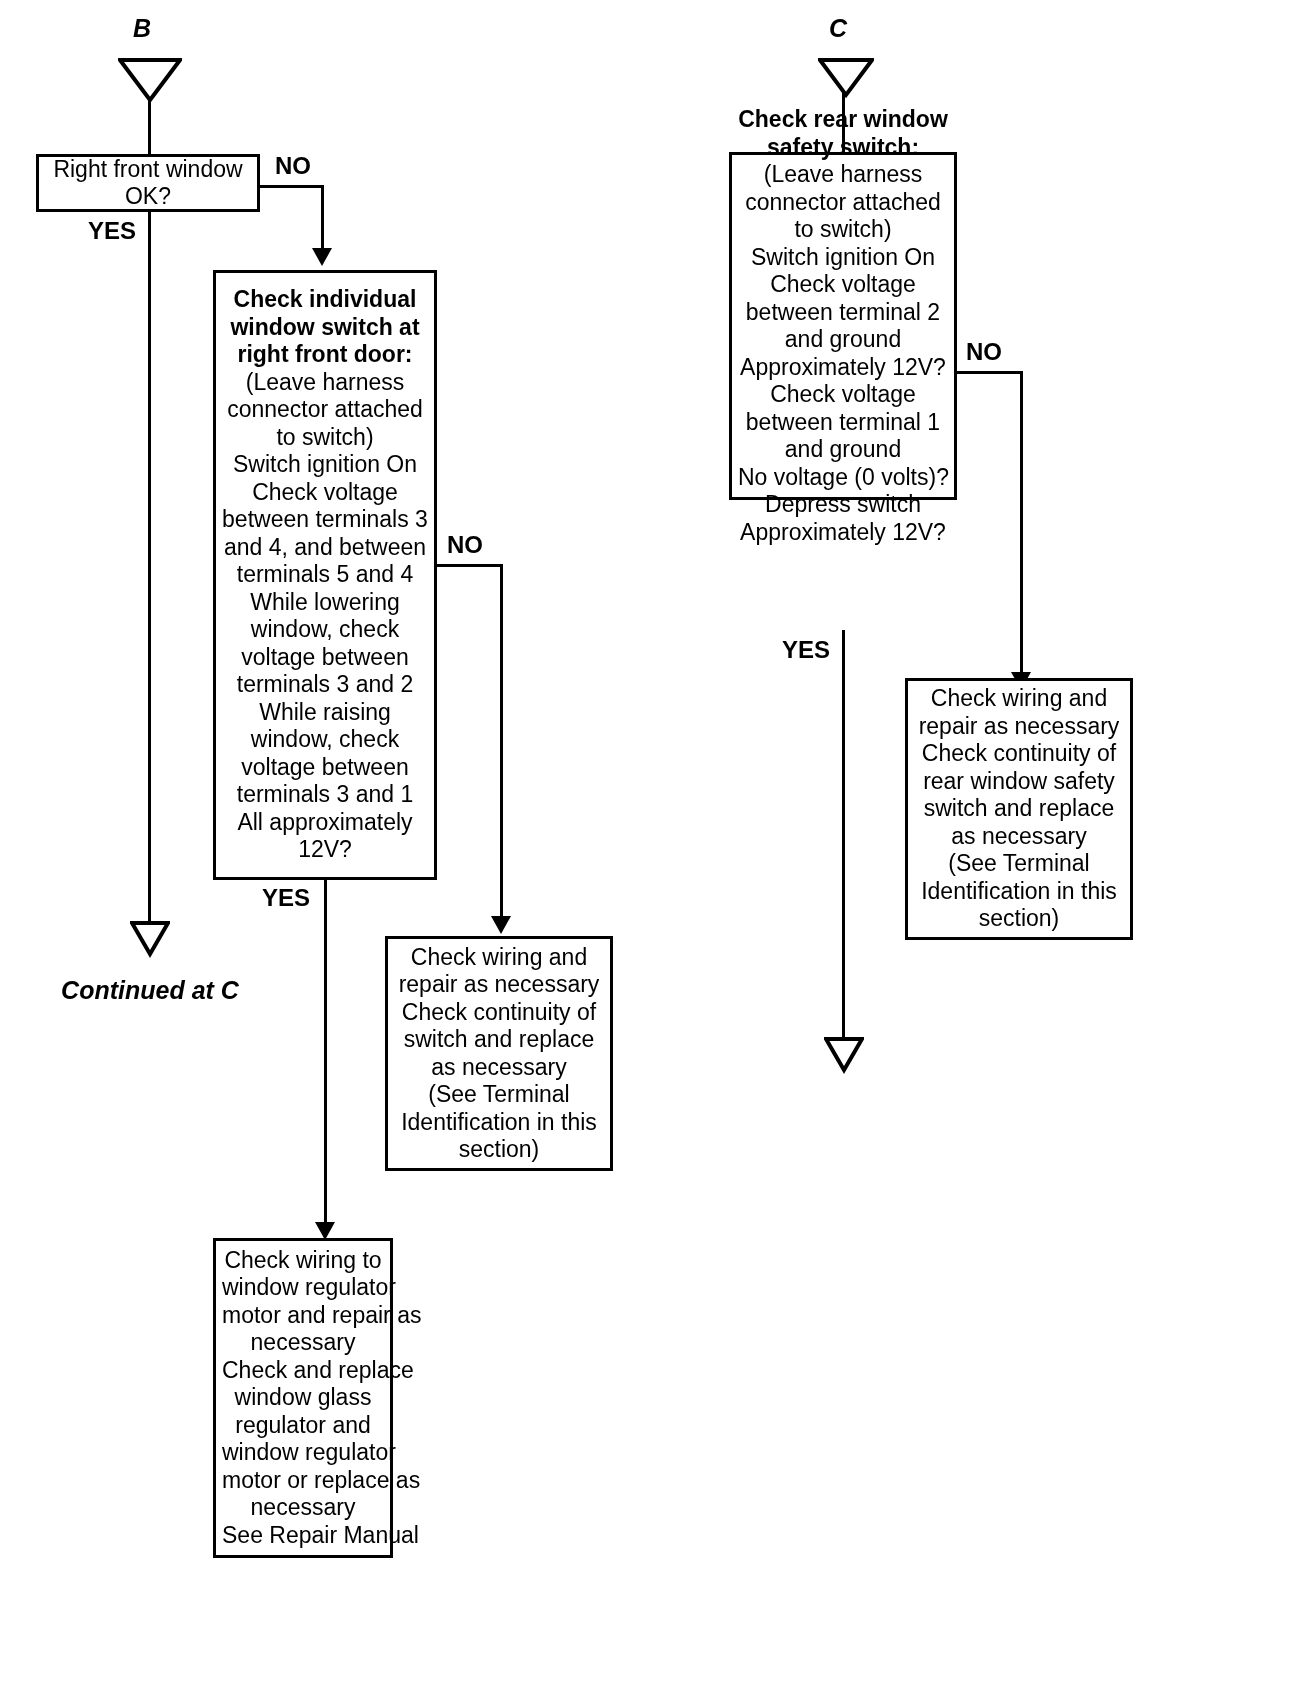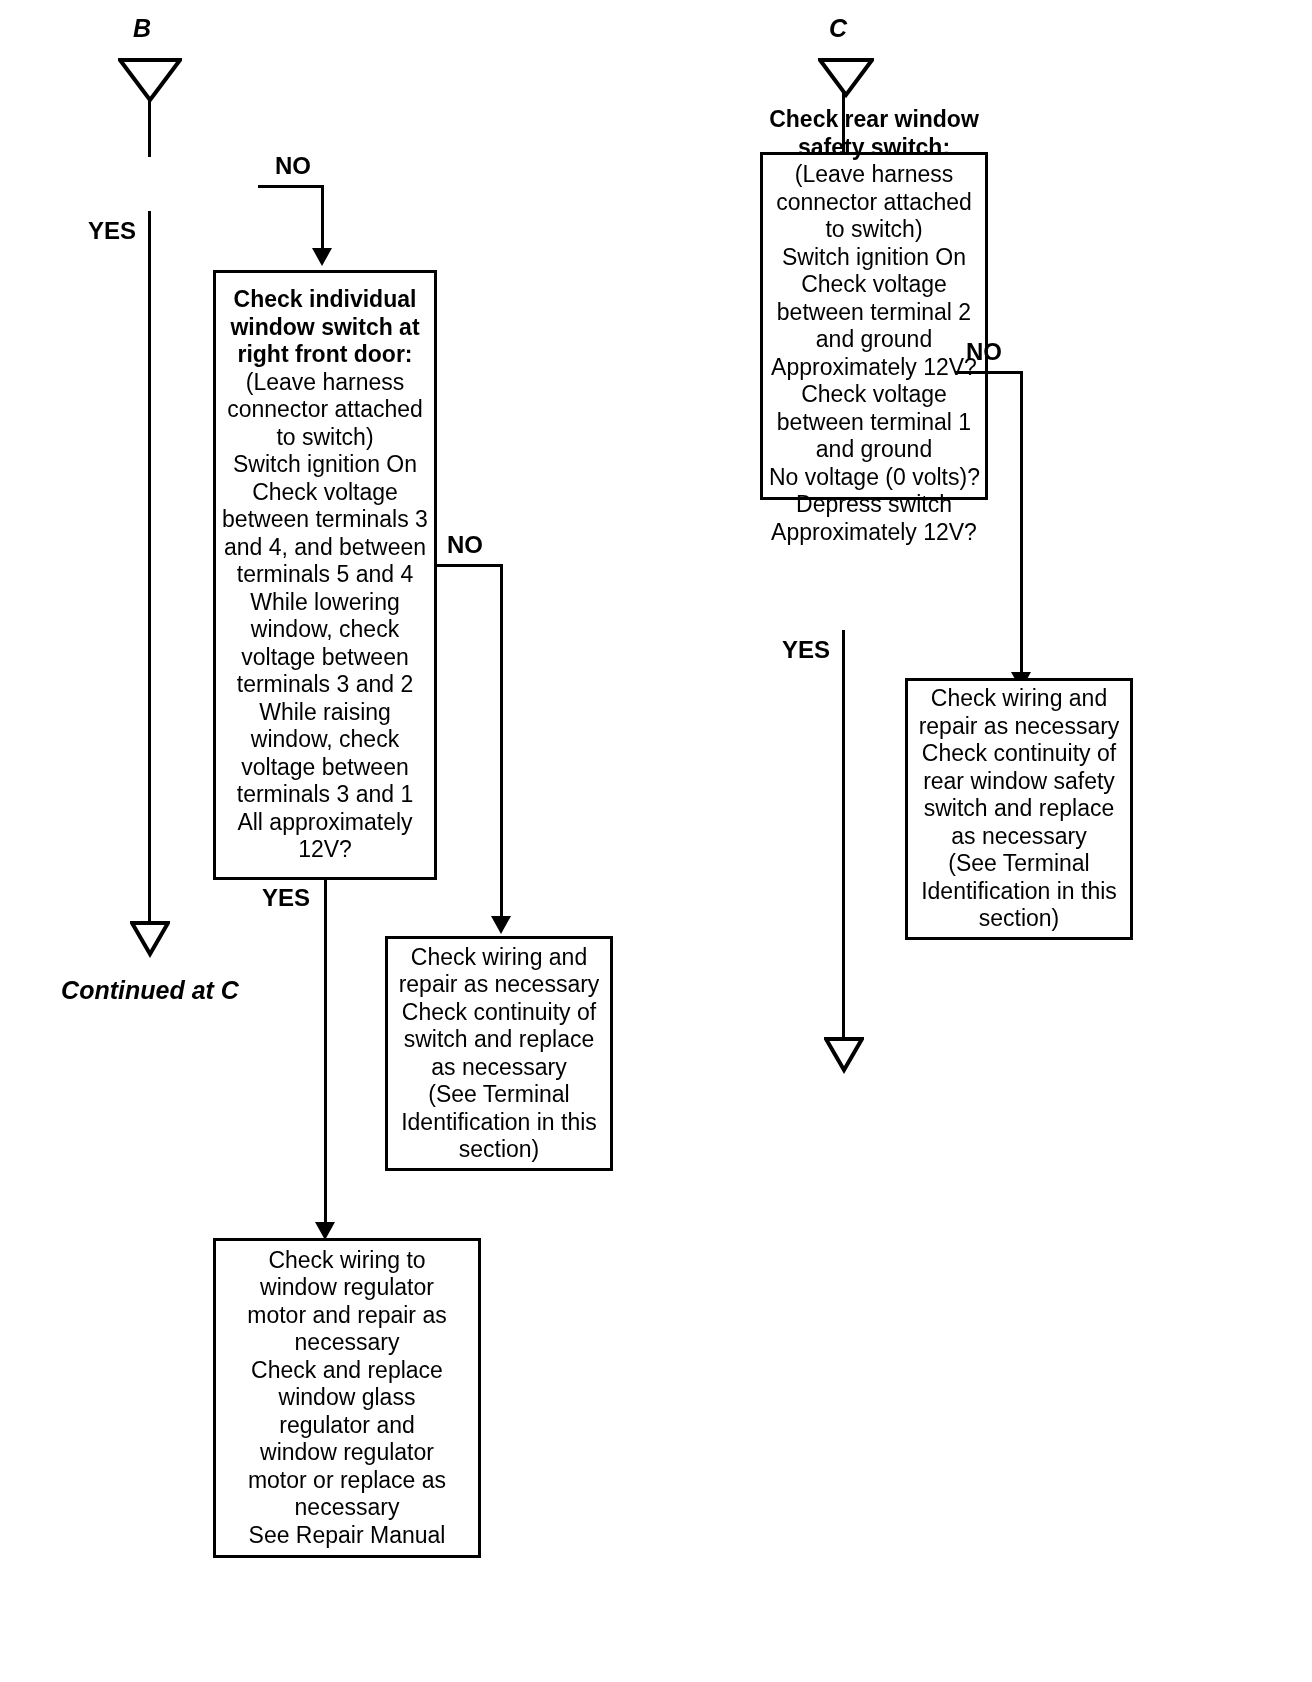--- a/index.html
+++ b/index.html
@@ -84,20 +84,24 @@
   <div class="conn-label" style="left:133px; top:14px;">B</div>
 
   <div class="tri" style="left:118px; top:57px;">
     <svg width="64" height="46" viewBox="0 0 64 46">
       <polygon points="2,3 62,3 32,43" fill="#fff" stroke="#000" stroke-width="4"></polygon>
     </svg>
   </div>
 
   <div class="vline" style="left:148px; top:97px; height:60px;"></div>
 
+  <div class="box" style="left:36px; top:154px; width:224px; height:58px;">
+    <span class="ln">Right front window</span>
+    <span class="ln">OK?</span>
+  </div>
 
   <div class="yn" style="left:88px; top:217px;">YES</div>
 
   <div class="vline" style="left:148px; top:211px; height:713px;"></div>
   <div class="tri" style="left:130px; top:920px;">
     <svg width="40" height="38" viewBox="0 0 40 38">
       <polygon points="2,3 38,3 20,34" fill="#fff" stroke="#000" stroke-width="4"></polygon>
     </svg>
   </div>
   <div class="cont" style="left:30px; top:975px; width:240px;font-style:italic;">Continued at C</div>
@@ -145,21 +149,21 @@
     <span class="ln">Check wiring and</span>
     <span class="ln">repair as necessary</span>
     <span class="ln">Check continuity of</span>
     <span class="ln">switch and replace</span>
     <span class="ln">as necessary</span>
     <span class="ln">(See Terminal</span>
     <span class="ln">Identification in this</span>
     <span class="ln">section)</span>
   </div>
 
-  <div class="box" style="left:213px; top:1238px; width:268px; height:320px;">
+  <div class="box" style="left:213px; top:1238px; width:180px; height:320px;">
     <span class="ln">Check wiring to</span>
     <span class="ln">window regulator</span>
     <span class="ln">motor and repair as</span>
     <span class="ln">necessary</span>
     <span class="ln">Check and replace</span>
     <span class="ln">window glass</span>
     <span class="ln">regulator and</span>
     <span class="ln">window regulator</span>
     <span class="ln">motor or replace as</span>
     <span class="ln">necessary</span>
@@ -169,21 +173,21 @@
   <div class="conn-label" style="left:829px; top:14px;">C</div>
 
   <div class="tri" style="left:818px; top:57px;">
     <svg width="56" height="42" viewBox="0 0 56 42">
       <polygon points="2,3 54,3 28,38" fill="#fff" stroke="#000" stroke-width="4"></polygon>
     </svg>
   </div>
 
   <div class="vline" style="left:842px; top:93px; height:60px;"></div>
 
-  <div class="box" style="left:760px; top:152px; width:228px; height:348px;">
+  <div class="box" style="left:729px; top:152px; width:228px; height:348px;">
     <span class="ln bold">Check rear window</span>
     <span class="ln bold">safety switch:</span>
     <span class="ln">(Leave harness</span>
     <span class="ln">connector attached</span>
     <span class="ln">to switch)</span>
     <span class="ln">Switch ignition On</span>
     <span class="ln">Check voltage</span>
     <span class="ln">between terminal 2</span>
     <span class="ln">and ground</span>
     <span class="ln">Approximately 12V?</span>

